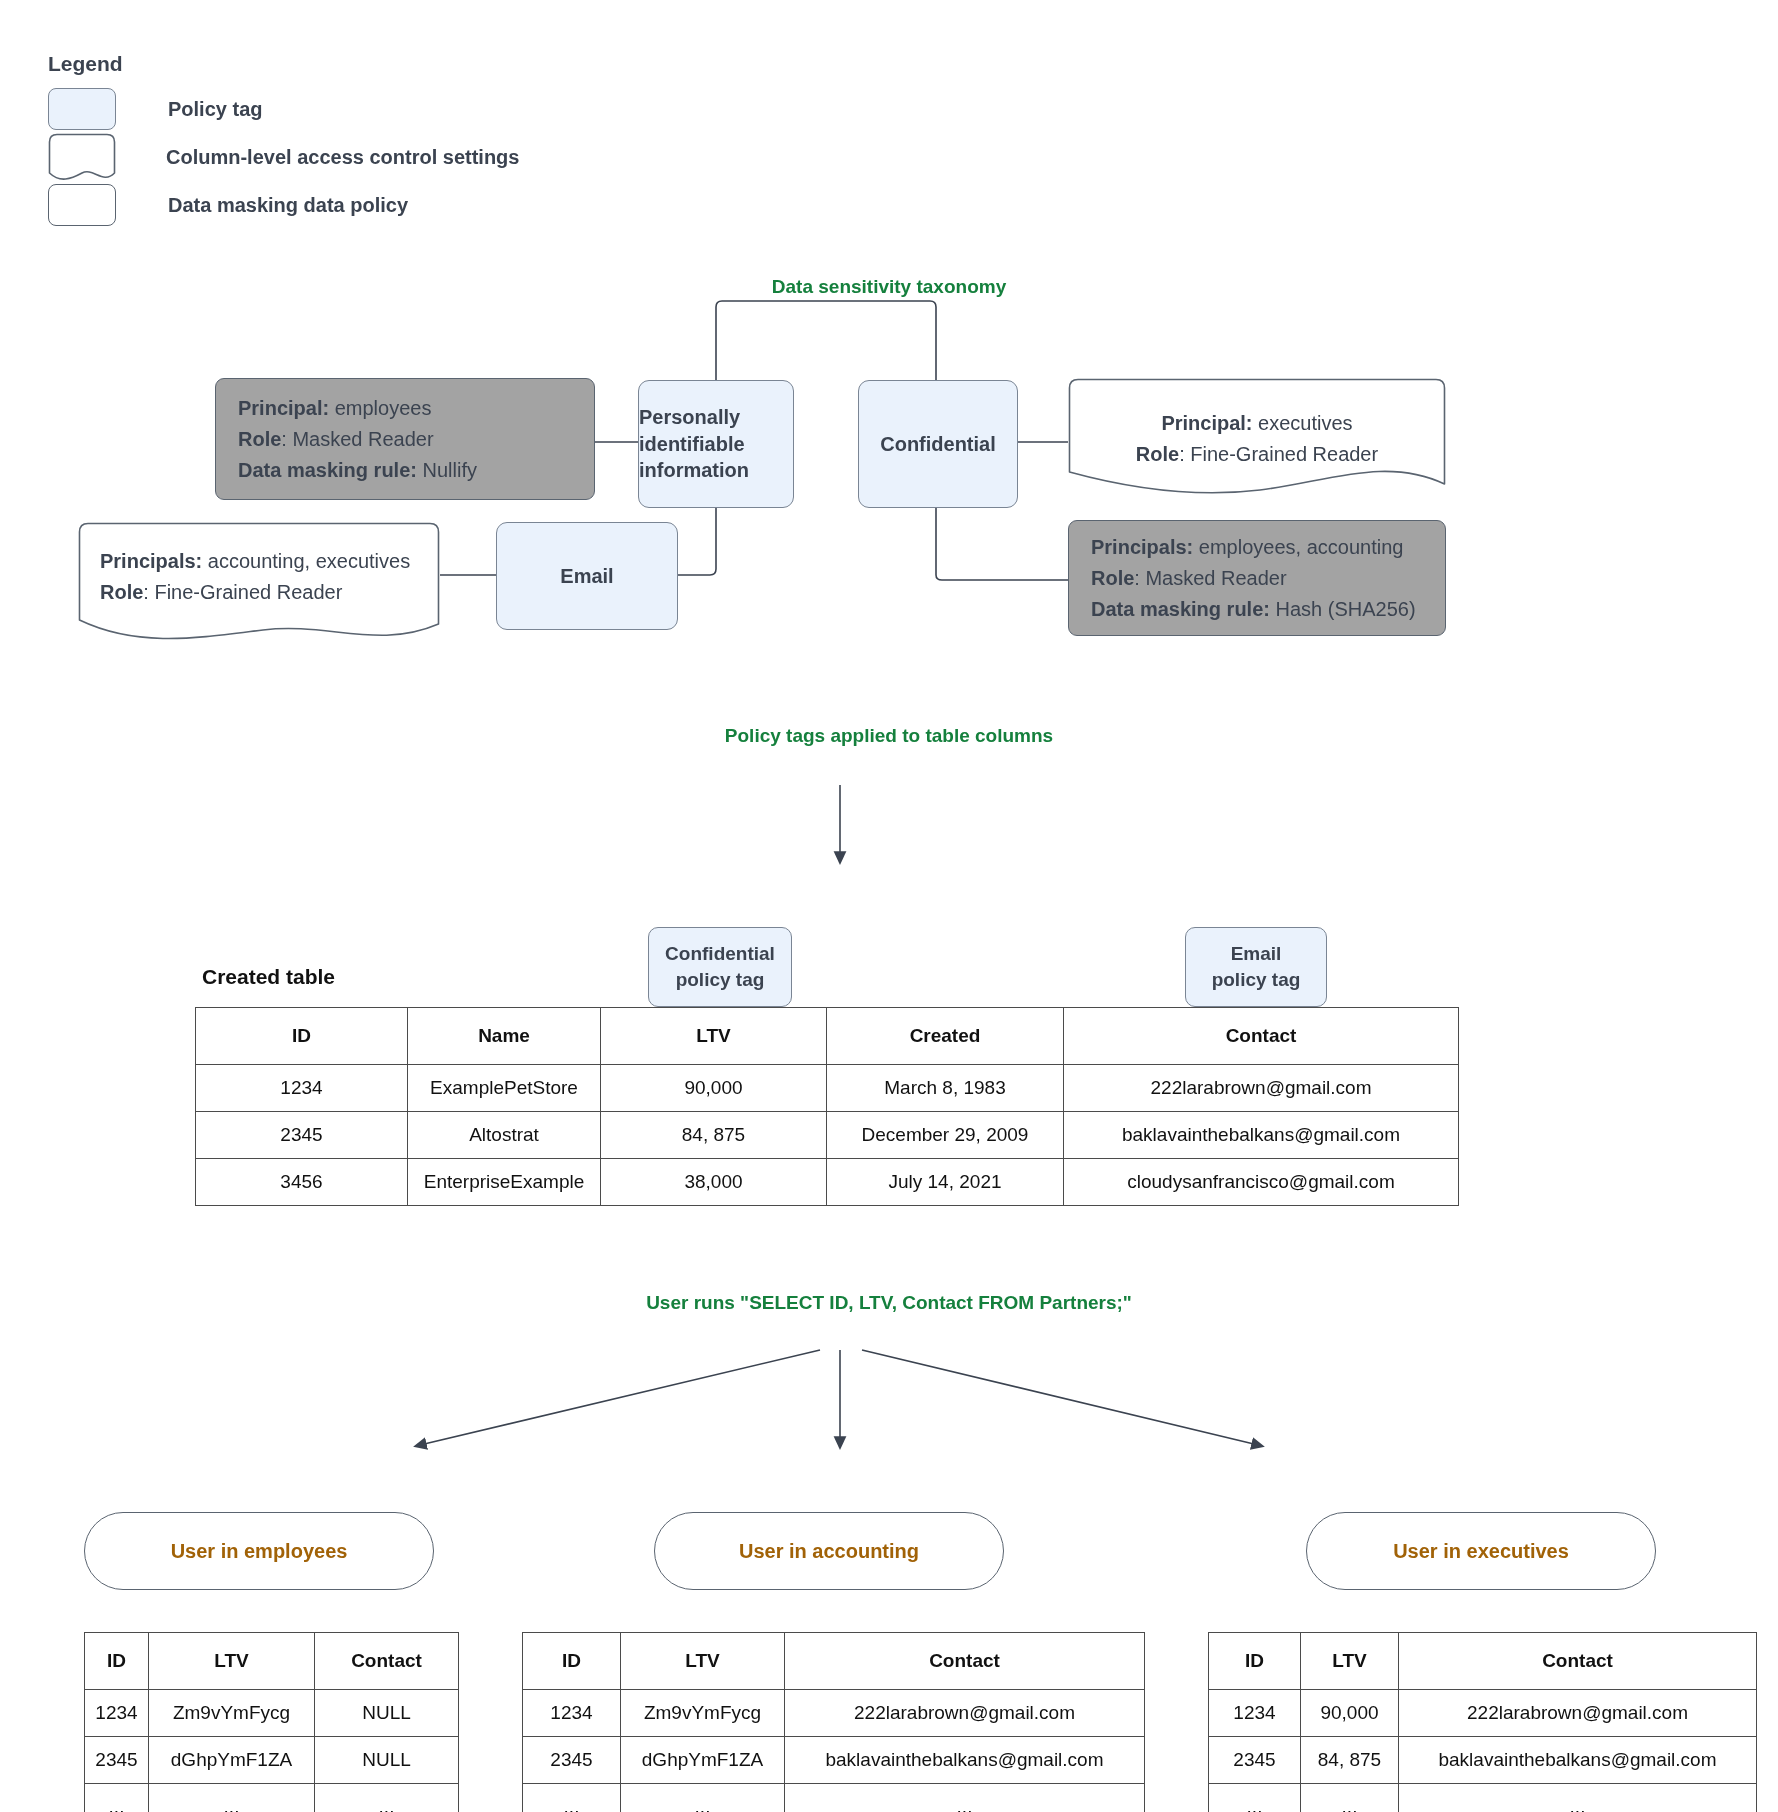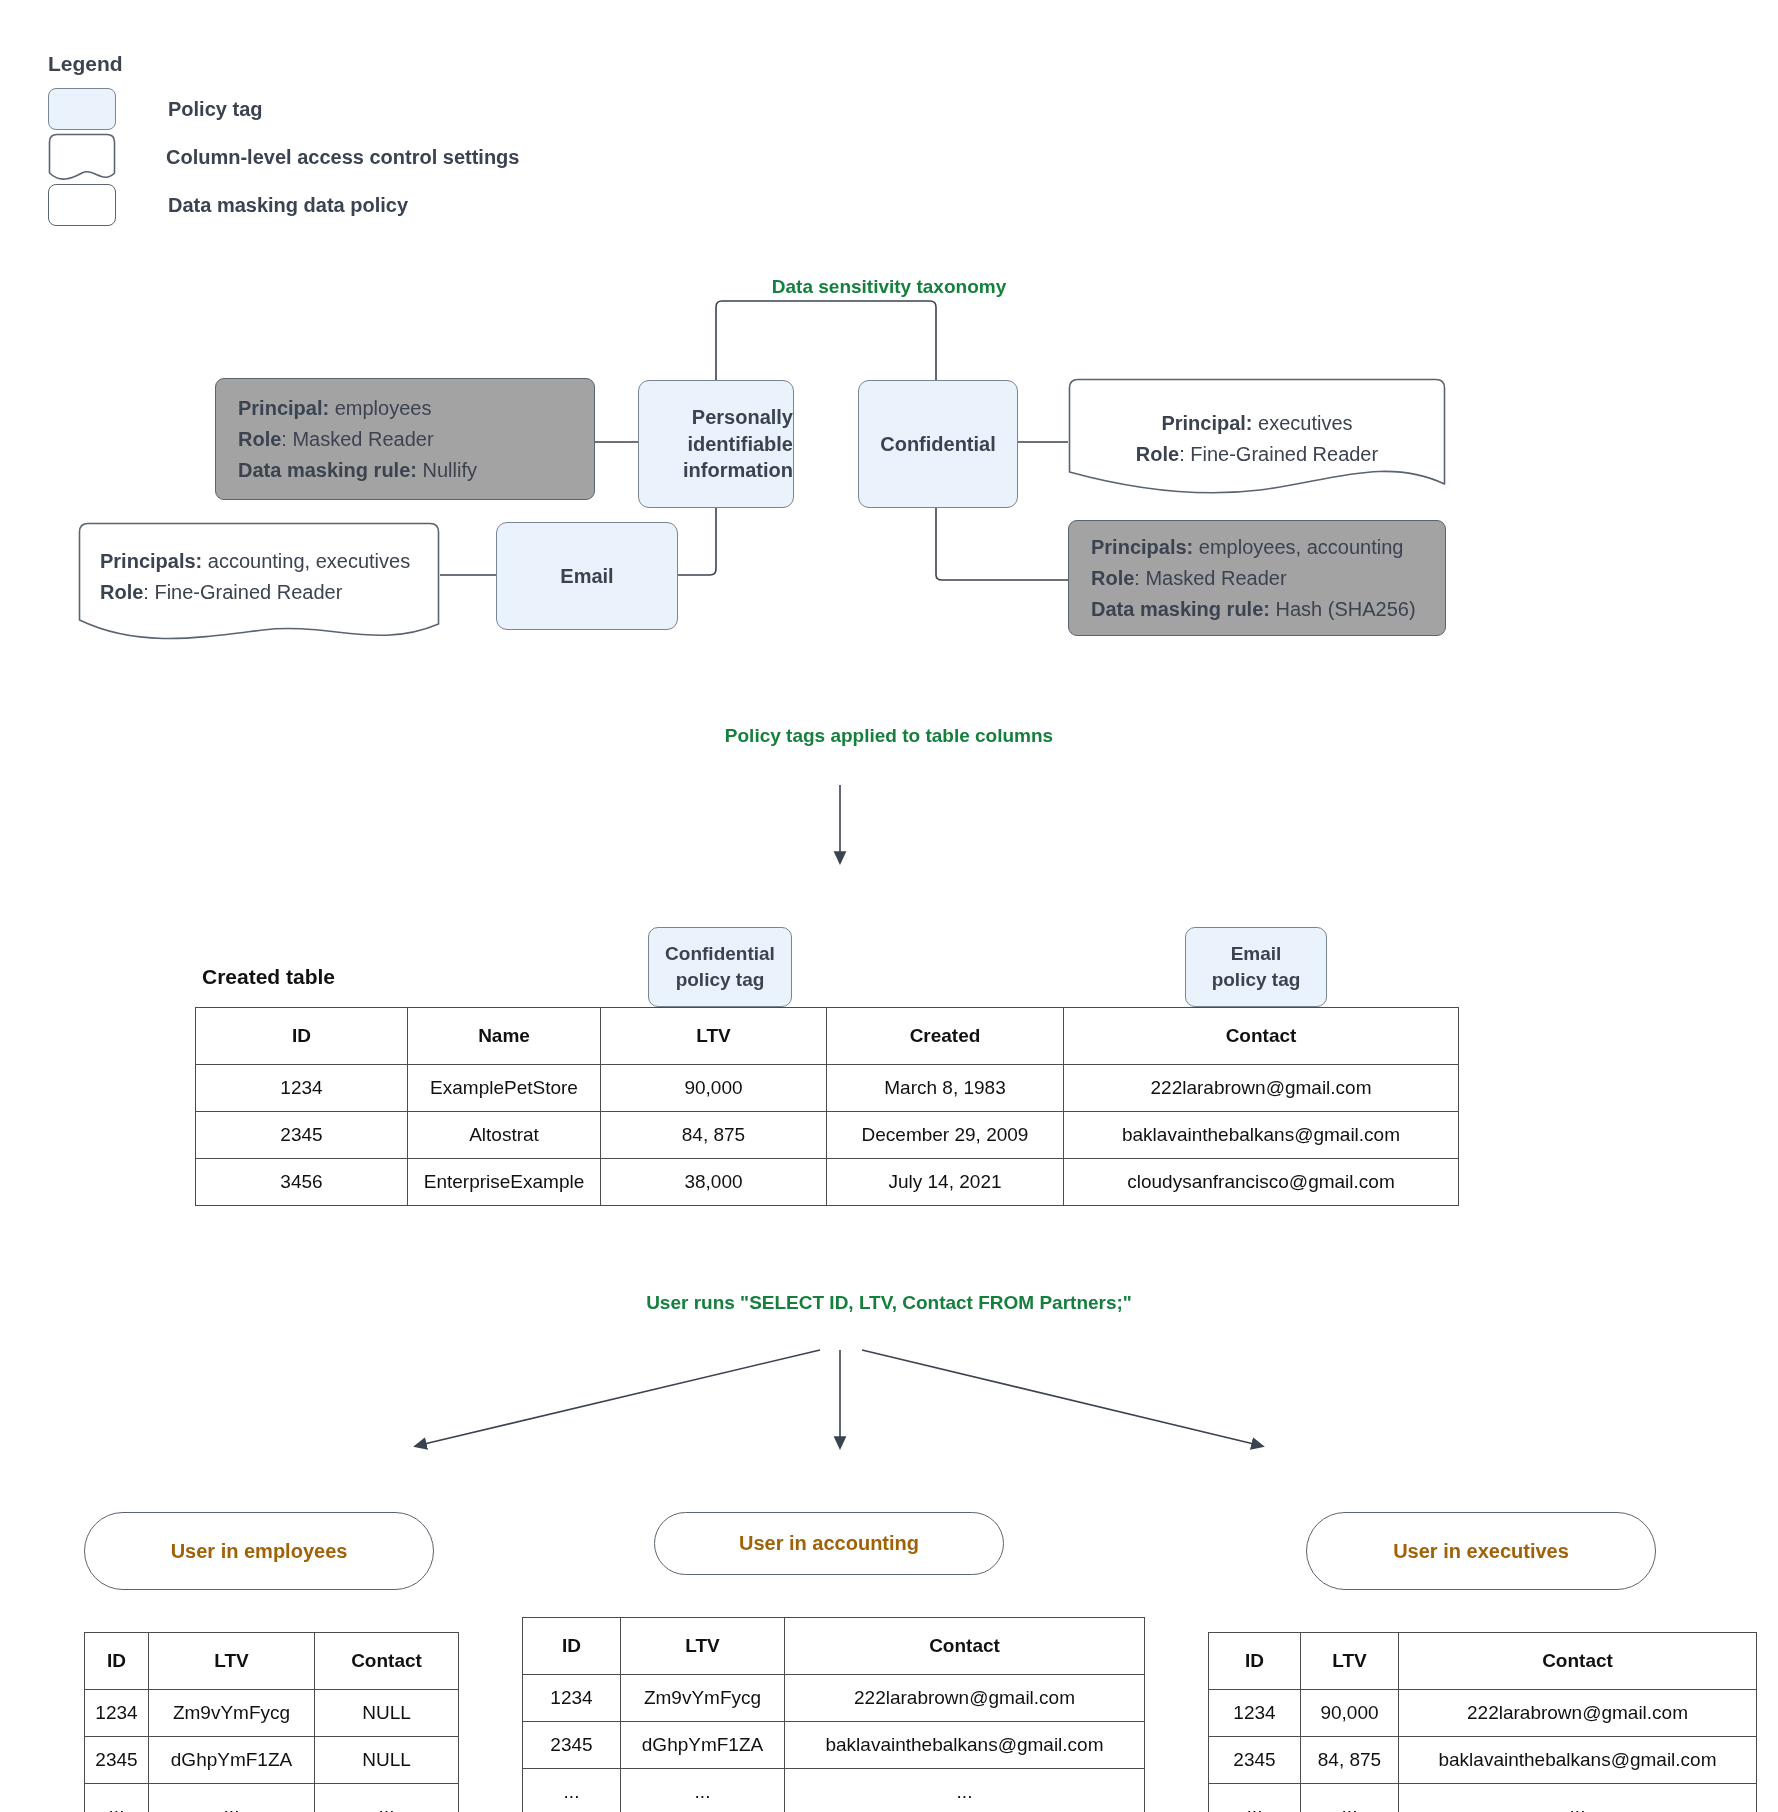--- a/index.html
+++ b/index.html
@@ -22,21 +22,21 @@
   .legend-wave-wrap svg{position:absolute;left:0;top:0;}
 
   
   .section-title{font-size:19px;font-weight:bold;color:#15803d;white-space:nowrap;text-align:center;}
 
   
   #taxonomy{left:0;top:290px;width:1778px;height:310px;}
   #taxonomy svg{position:absolute;left:0;top:0;}
   .node{position:absolute;box-sizing:border-box;border:1.6px solid #7a8594;border-radius:11px;
         background:#eaf2fc;display:flex;align-items:center;justify-content:center;
-        font-size:20px;font-weight:bold;color:#3b4350;line-height:1.32;text-align:right;}
+        font-size:20px;font-weight:bold;color:#3b4350;line-height:1.32;text-align:left;}
   .pbox{position:absolute;box-sizing:border-box;border:1.6px solid #5a6470;border-radius:9px;
         background:#a3a3a3;display:flex;flex-direction:column;justify-content:center;
         padding:0 22px;font-size:20px;color:#3b4350;line-height:1.55;}
   .pbox.wavy{border:none;border-radius:0;background:transparent;padding:0;}
   .pbox.wavy .wavy-svg{position:absolute;left:0;top:0;}
   .pbox.wavy .wavy-text{position:relative;padding:0 22px;}
   .pbox b{font-weight:bold;}
 
   
   #partners-wrap{left:0;top:945px;width:1778px;}
@@ -271,21 +271,21 @@
       <tr>
         <td>...</td>
         <td>...</td>
         <td>...</td>
       </tr>
     </tbody>
   </table>
 </div>
 
 <div class="rgroup" style="left:522px;top:1512px;">
-  <div class="pill" style="width:350px;height:63px;margin-left:132px;">
+  <div class="pill" style="width:350px;height:78px;margin-left:132px;">
     <span>User in accounting</span>
   </div>
   <table class="grid" style="margin-top:42px;width:622px;">
     <colgroup>
         <col style="width:98px">
         <col style="width:164px">
         <col style="width:360px">
       </colgroup>
     <thead>
       <tr>

